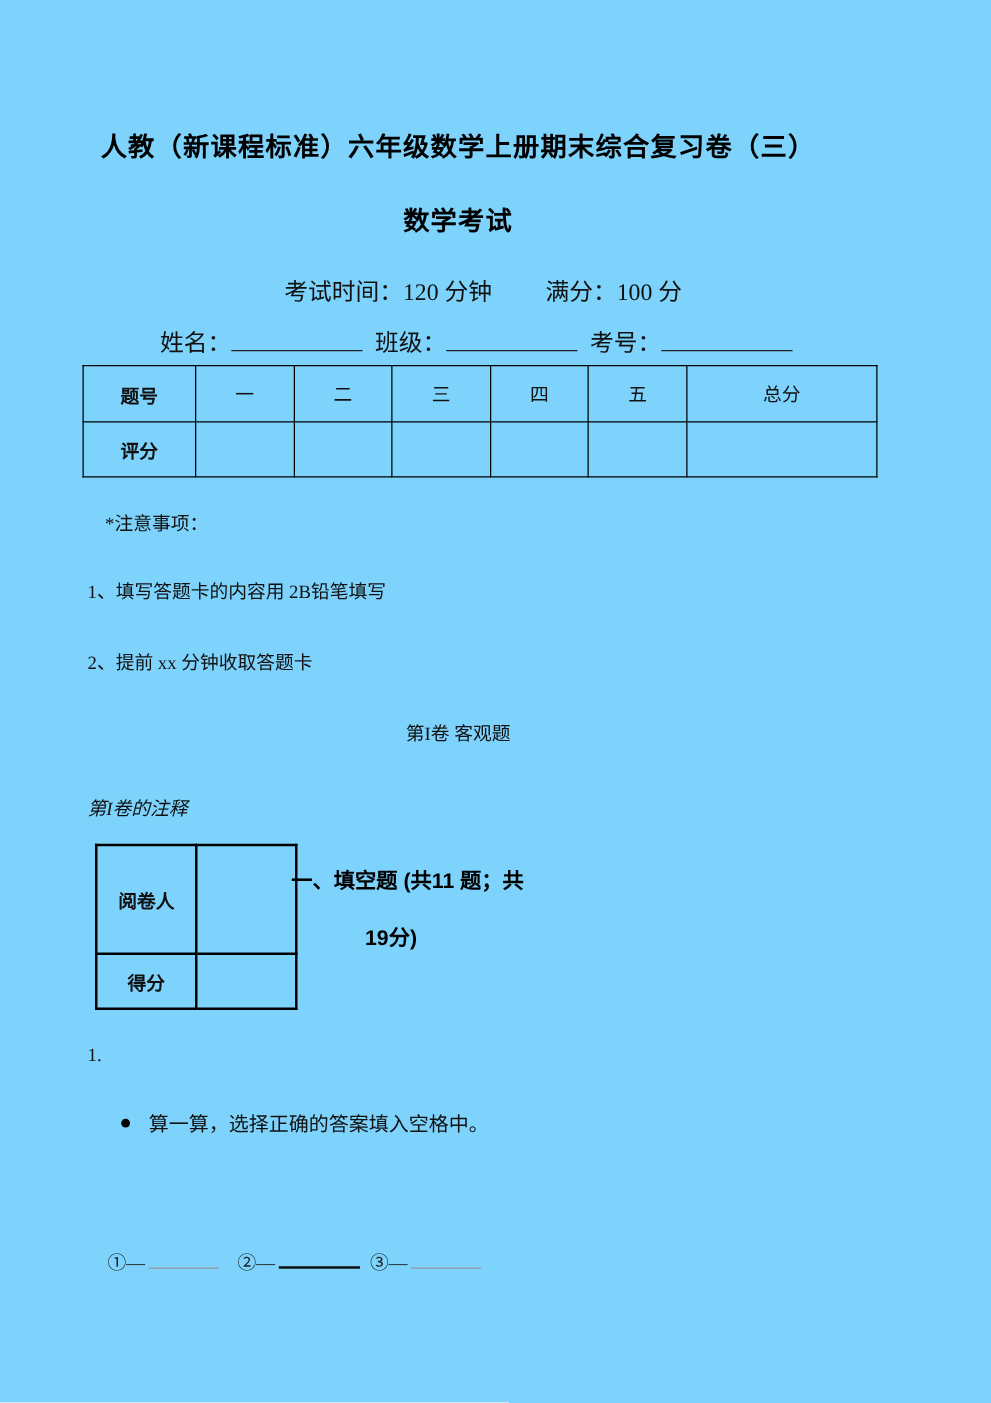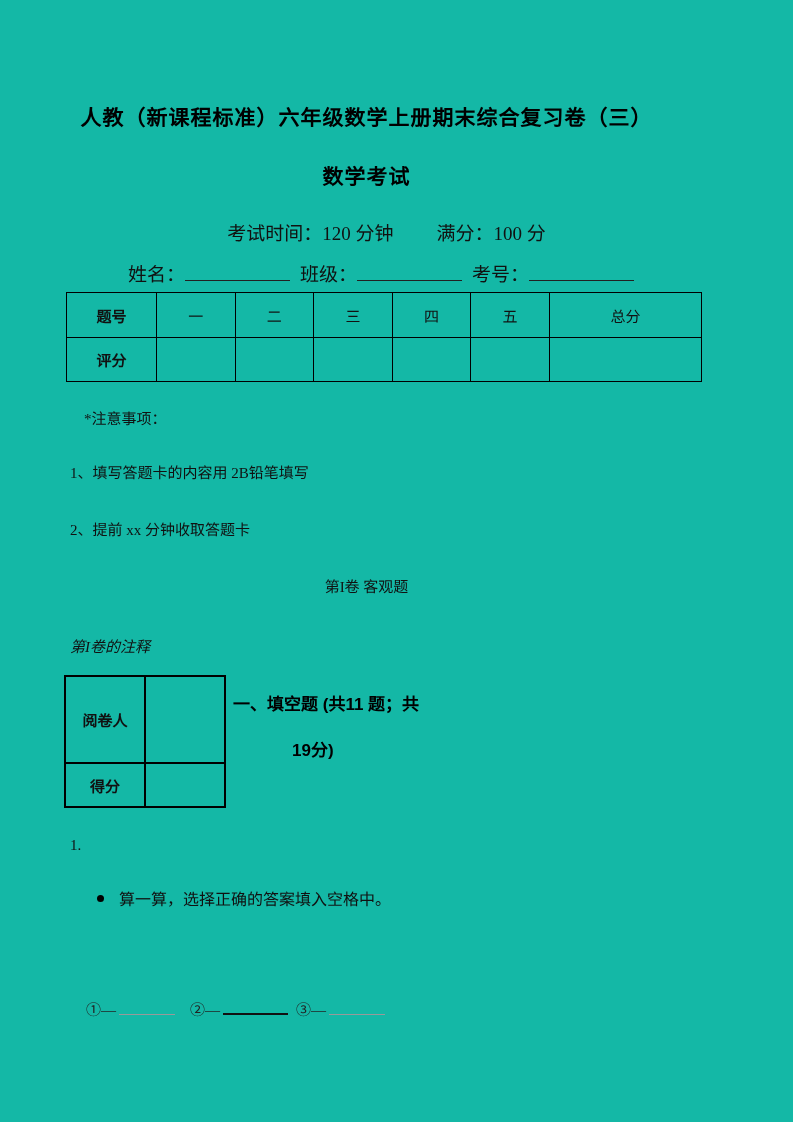--- a/index.html
+++ b/index.html
@@ -1,20 +1,20 @@
 <!DOCTYPE html>
 <html lang="zh-CN"><head>
 <meta charset="utf-8">
 <style>
   * { margin:0; padding:0; box-sizing:border-box; }
   html,body { background:#ffffff; }
   .page {
     position:relative;
     width:793px; height:1122px;
-    background:#14b8a6;
+    background:#7dd3fc;
     color:#111;
     font-family:"Liberation Serif", serif;
     overflow:hidden;
   }
   .abs { position:absolute; }
 
   .title {
     top:101px; left:0; width:733px;
     text-align:center;
     font-family:"Liberation Sans", sans-serif;
@@ -67,21 +67,21 @@
   table.score-table tr:last-child td { height:44px; }
 
   .notes-title { top:407px; left:84px; font-size:15px; color:#111; }
   .note-item-1 { top:461px; left:70px; font-size:15px; color:#111; }
   .note-item-2 { top:518px; left:70px; font-size:15px; color:#111; }
 
   .part-title { top:575px; left:0; width:733px; text-align:center; font-size:15px; color:#111; }
   .part-note  { top:635px; left:70px; font-size:15px; color:#111;font-style:italic; }
 
   table.grader-table {
-    position:absolute; left:64px; top:675px;
+    position:absolute; left:76px; top:675px;
     width:162px;
     border-collapse:collapse;
   }
   table.grader-table td {
     border:2px solid #000;
     width:81px;
     text-align:center; vertical-align:middle;
     font-size:15px; color:#111;
   }
   table.grader-table td.lbl {

